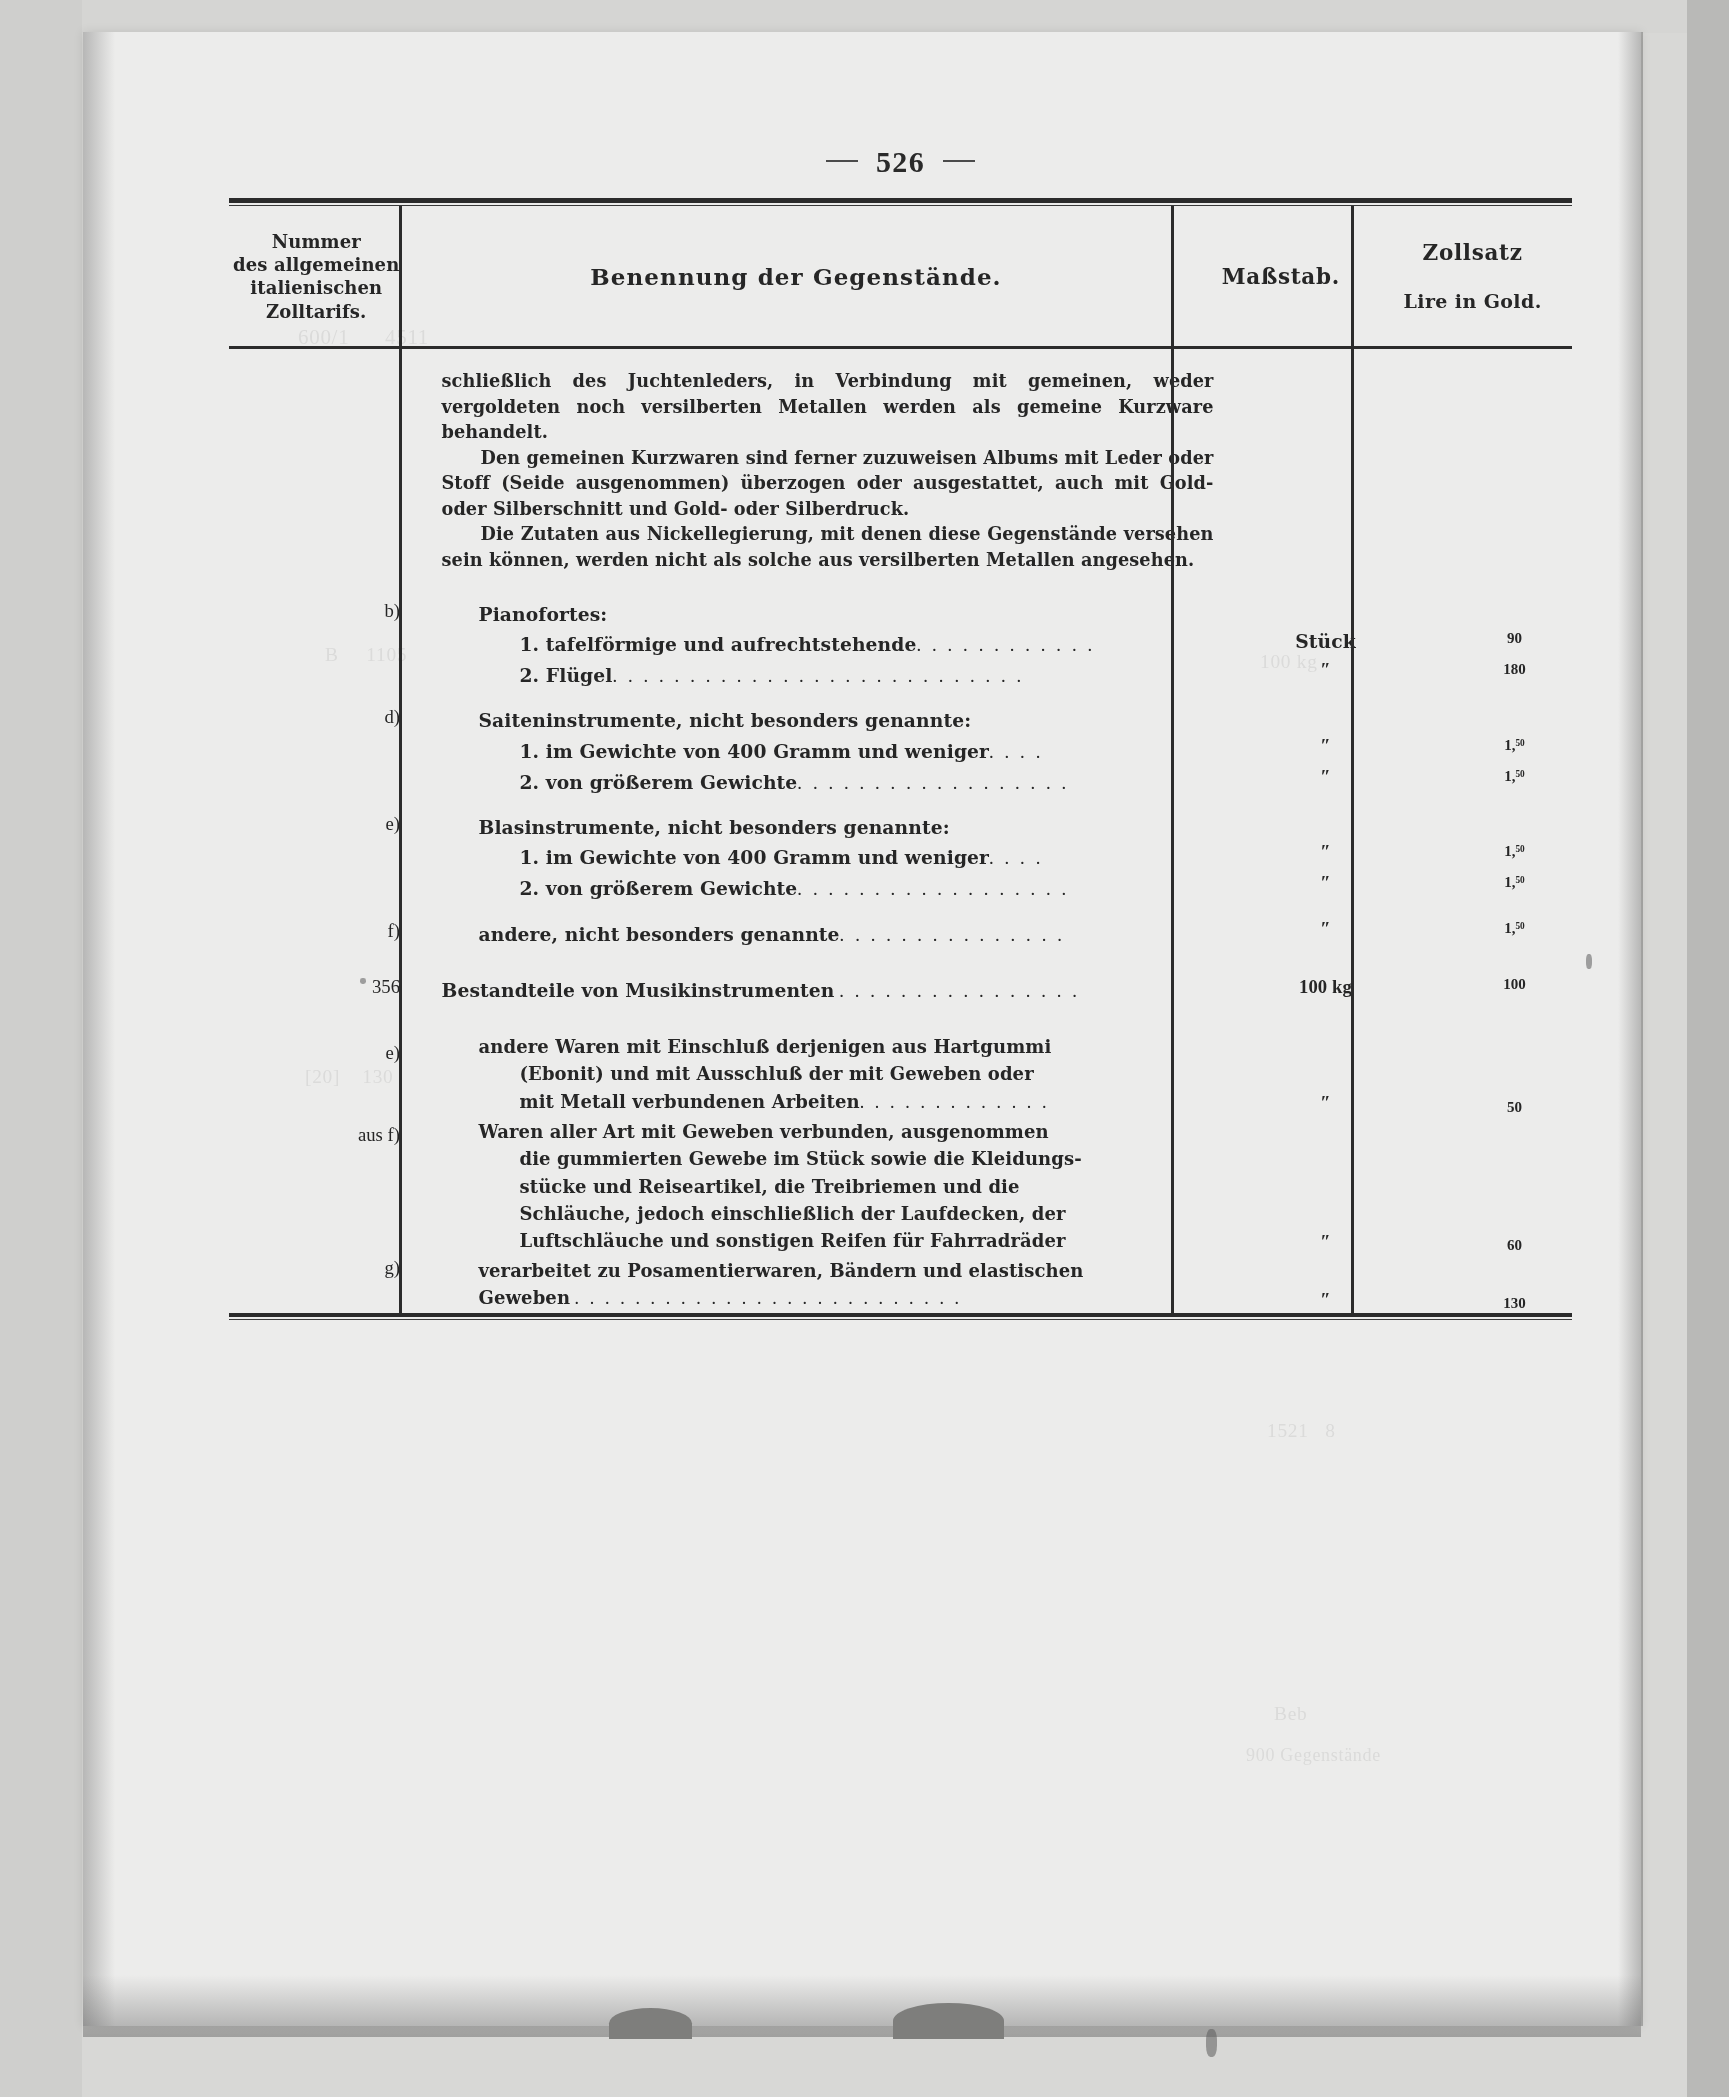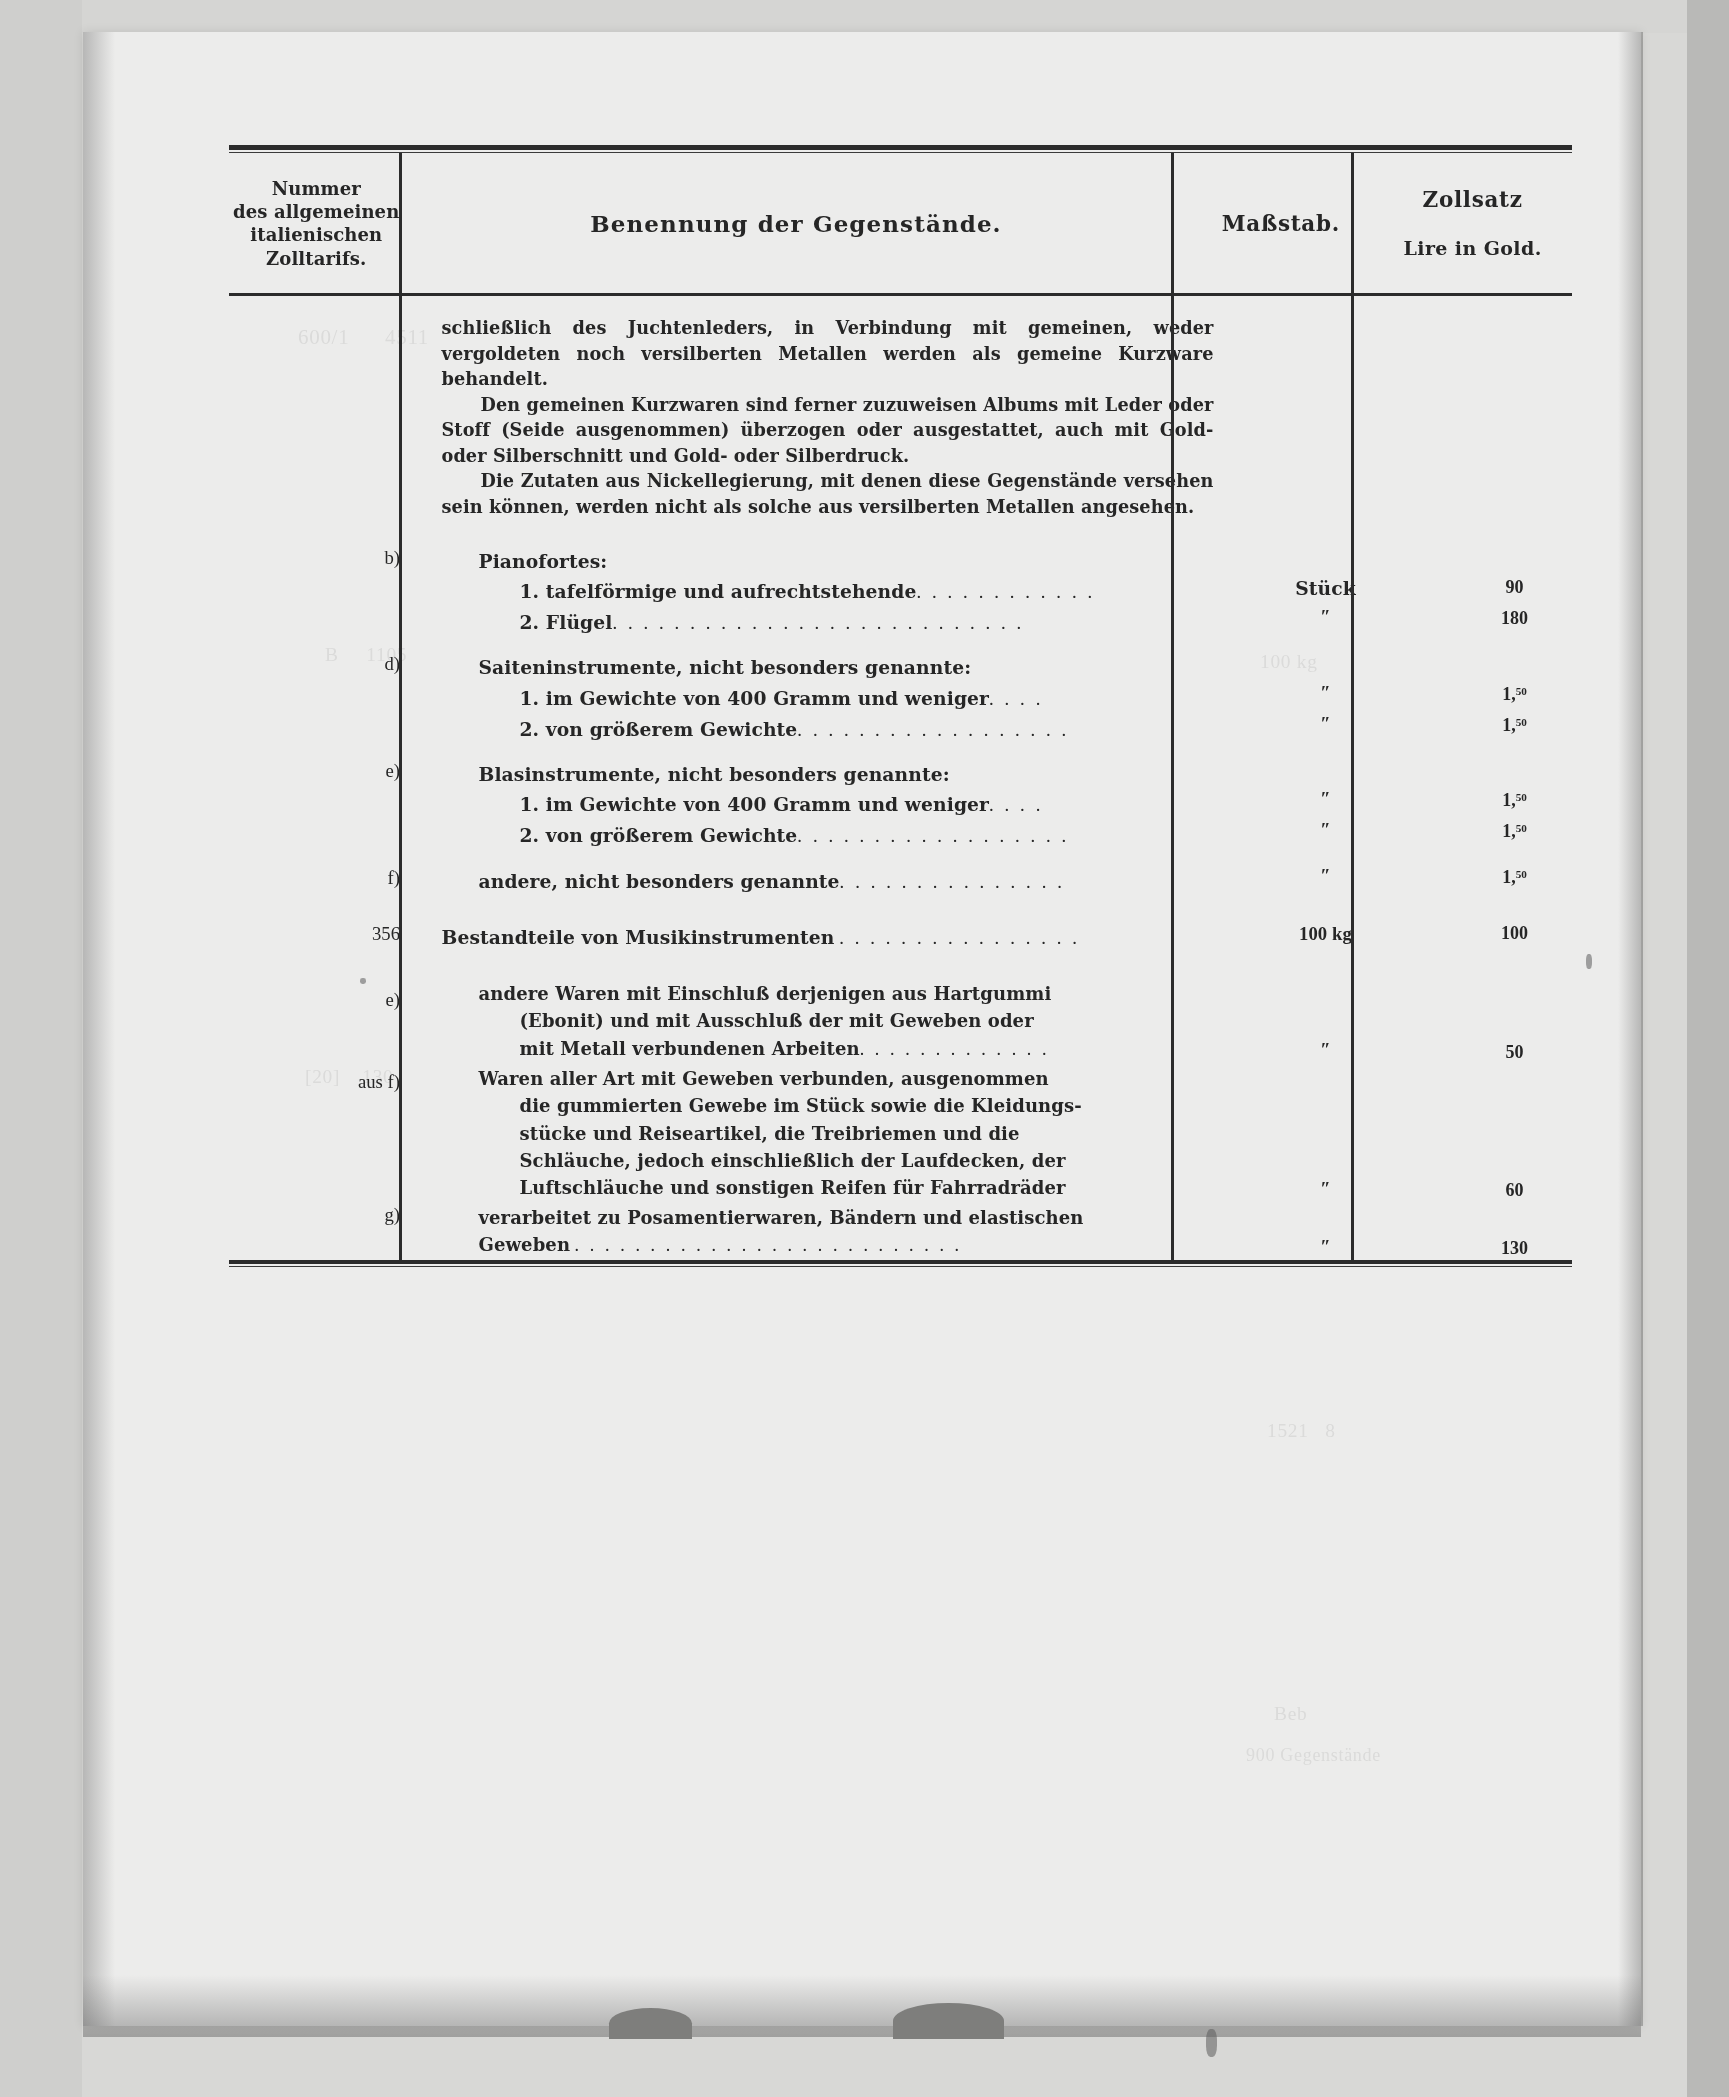--- a/index.html
+++ b/index.html
@@ -132,21 +132,21 @@
   #h-zoll-sub{ font-size:19px; letter-spacing:0.4px; margin-top:25px; display:block;}
 
   
   td.c-num  { width:170px; text-align:right; padding-right:18px;
               font-size:18.7px; vertical-align:top; }
   td.c-desc { width:772px; padding-left:23.5px; padding-right:9.7px;
               vertical-align:top; }
   td.c-mass { width:180px; text-align:center; vertical-align:top;
               font-size:18.7px; }
   td.c-rate { width:194px; text-align:center; vertical-align:top;
-              font-size:18px; font-family:"Liberation Serif",serif;
+              font-size:15px; font-family:"Liberation Serif",serif;
               font-weight:700;margin-top:6px; }
 
   .para {
     font-size:17.7px;
     line-height:1.44;
     text-align: justify;
     letter-spacing:0.1px;
     margin:0;
   }
   .para + .para { text-indent: 39px; }
@@ -194,20 +194,23 @@
   <div class="speck" style="left:360px; top:978px; width:6.2px; height:6.2px;"></div>
   <div class="speck" style="left:1586px; top:954px; width:5.5px; height:15.2px;"></div>
   <div class="speck" style="left:1206px; top:2029px; width:11px; height:28px;"></div>
 
   <div id="bottom-tear"></div>
   <div class="tear-nick" style="left:609px; top:2008px; width:83px; height:30.5px;"></div>
   <div class="tear-nick" style="left:893px; top:2003px; width:111px; height:36px;"></div>
 
   <div id="content">
 
+    <div id="runhead">
+      <span class="rule-l"></span><span id="page-no">526</span><span class="rule-r"></span>
+    </div>
 
     <div id="toprule"></div>
     <div id="toprule2"></div>
 
     <div class="tbl-body" style="position:relative;">
       <div class="vrule" style="left:170px;"></div>
       <div class="vrule" style="left:942px;"></div>
       <div class="vrule" style="left:1122px;"></div>
 
       <table class="tariff">

